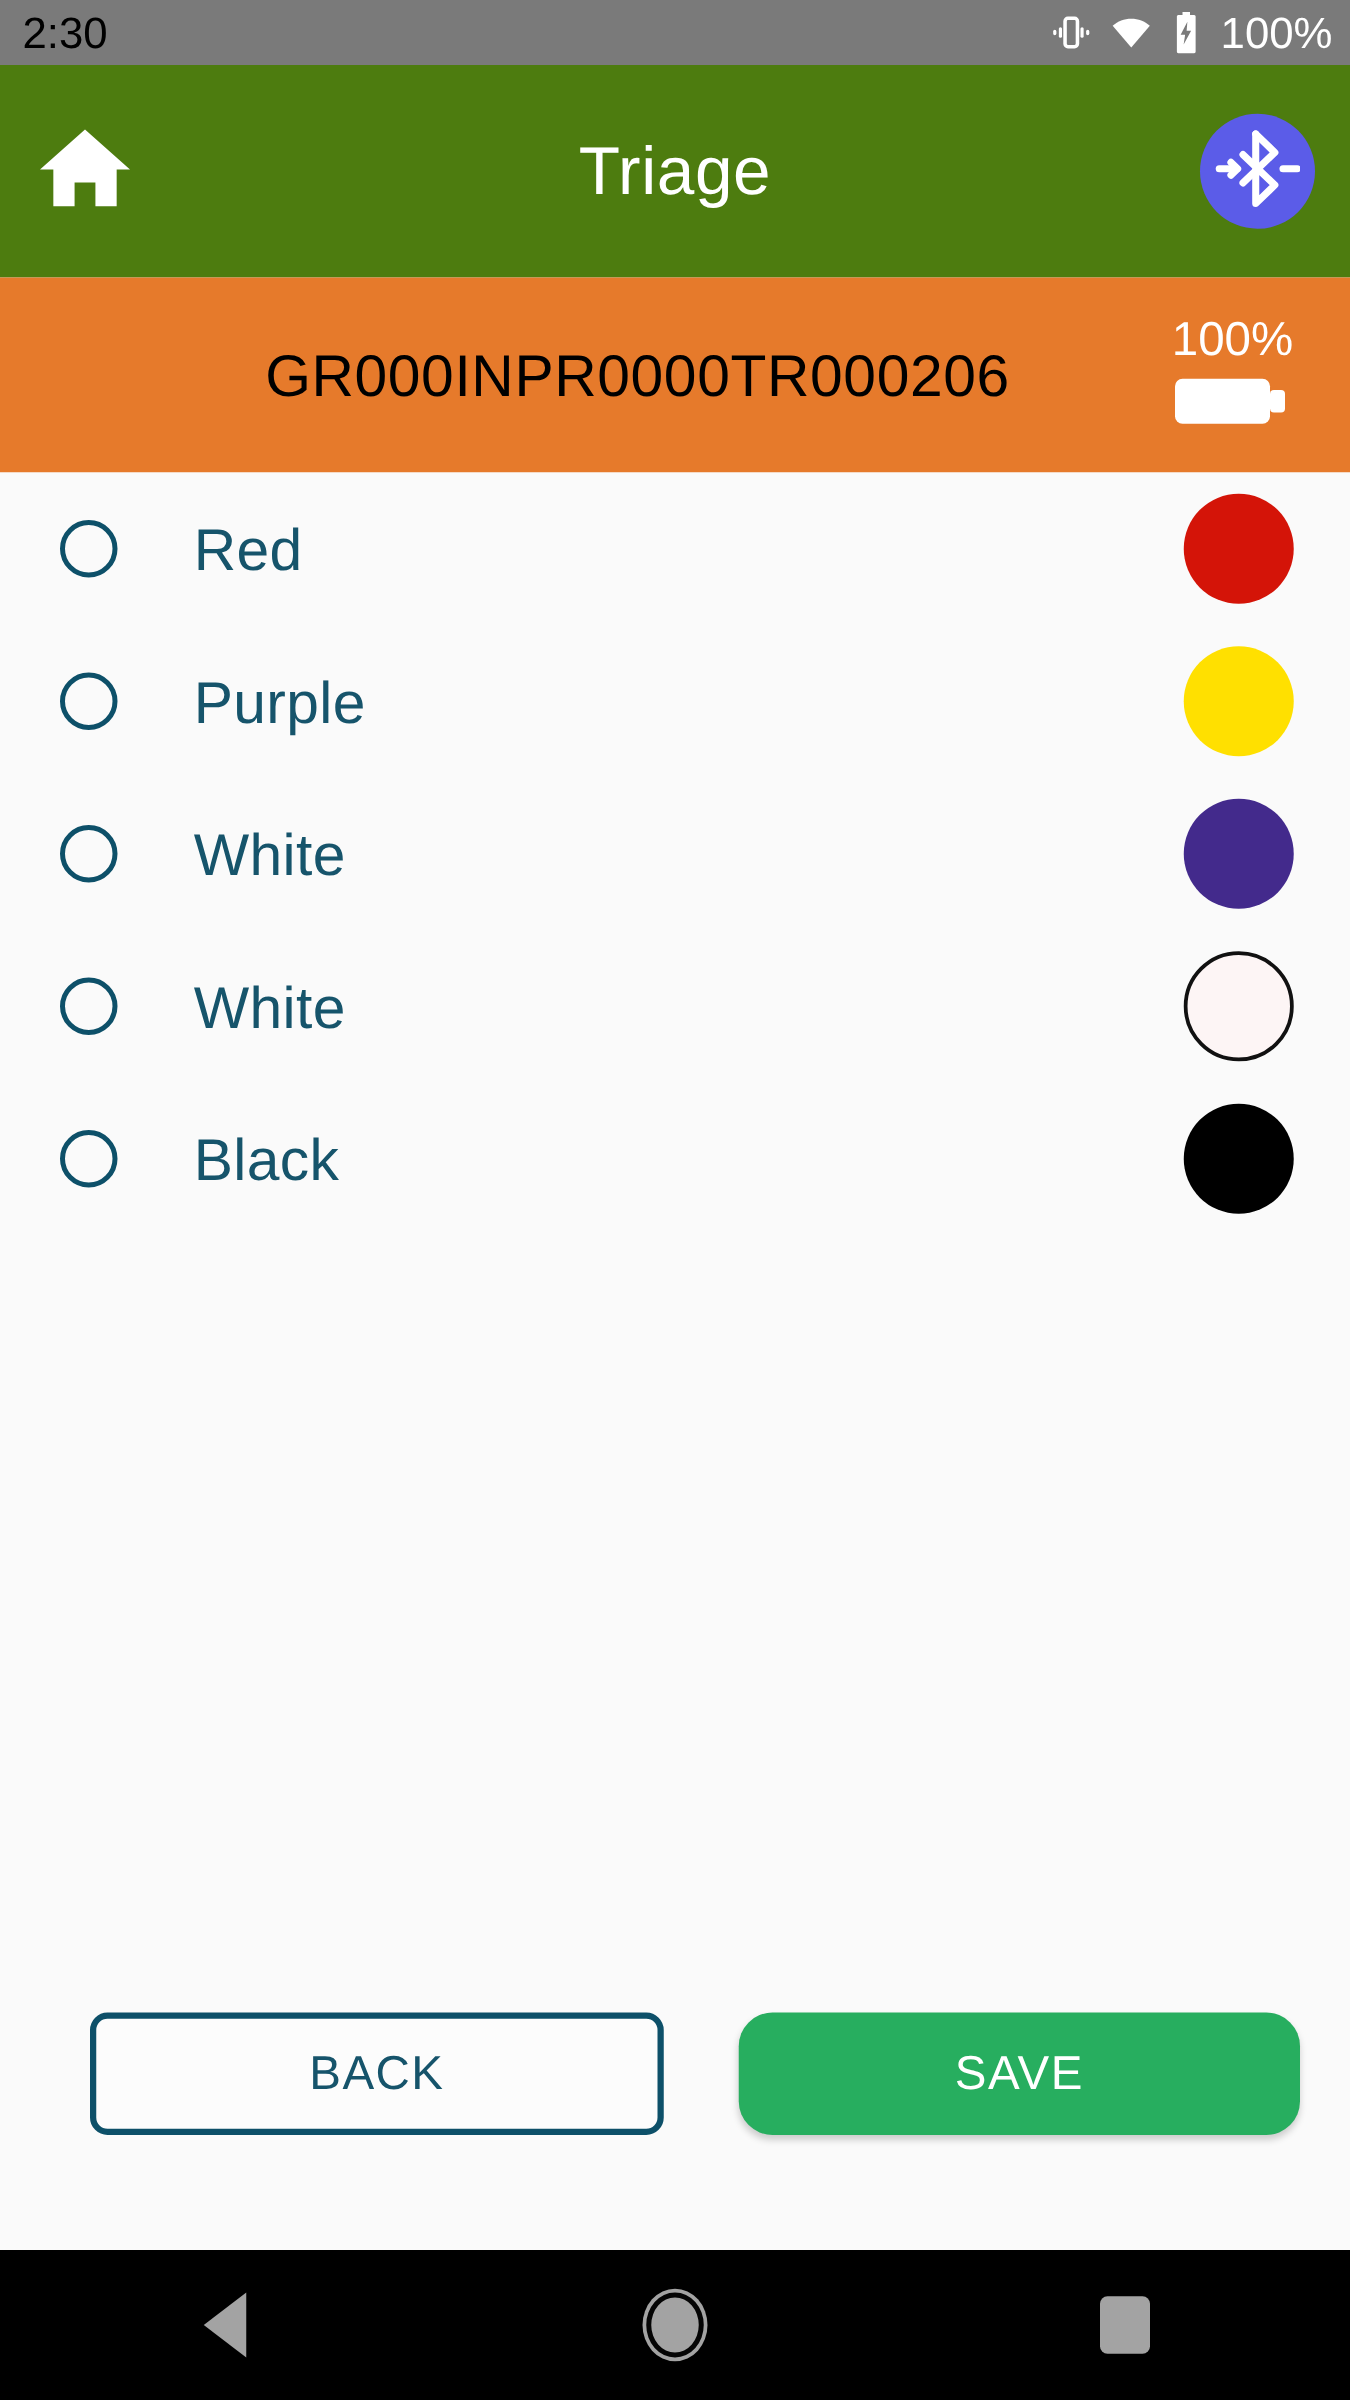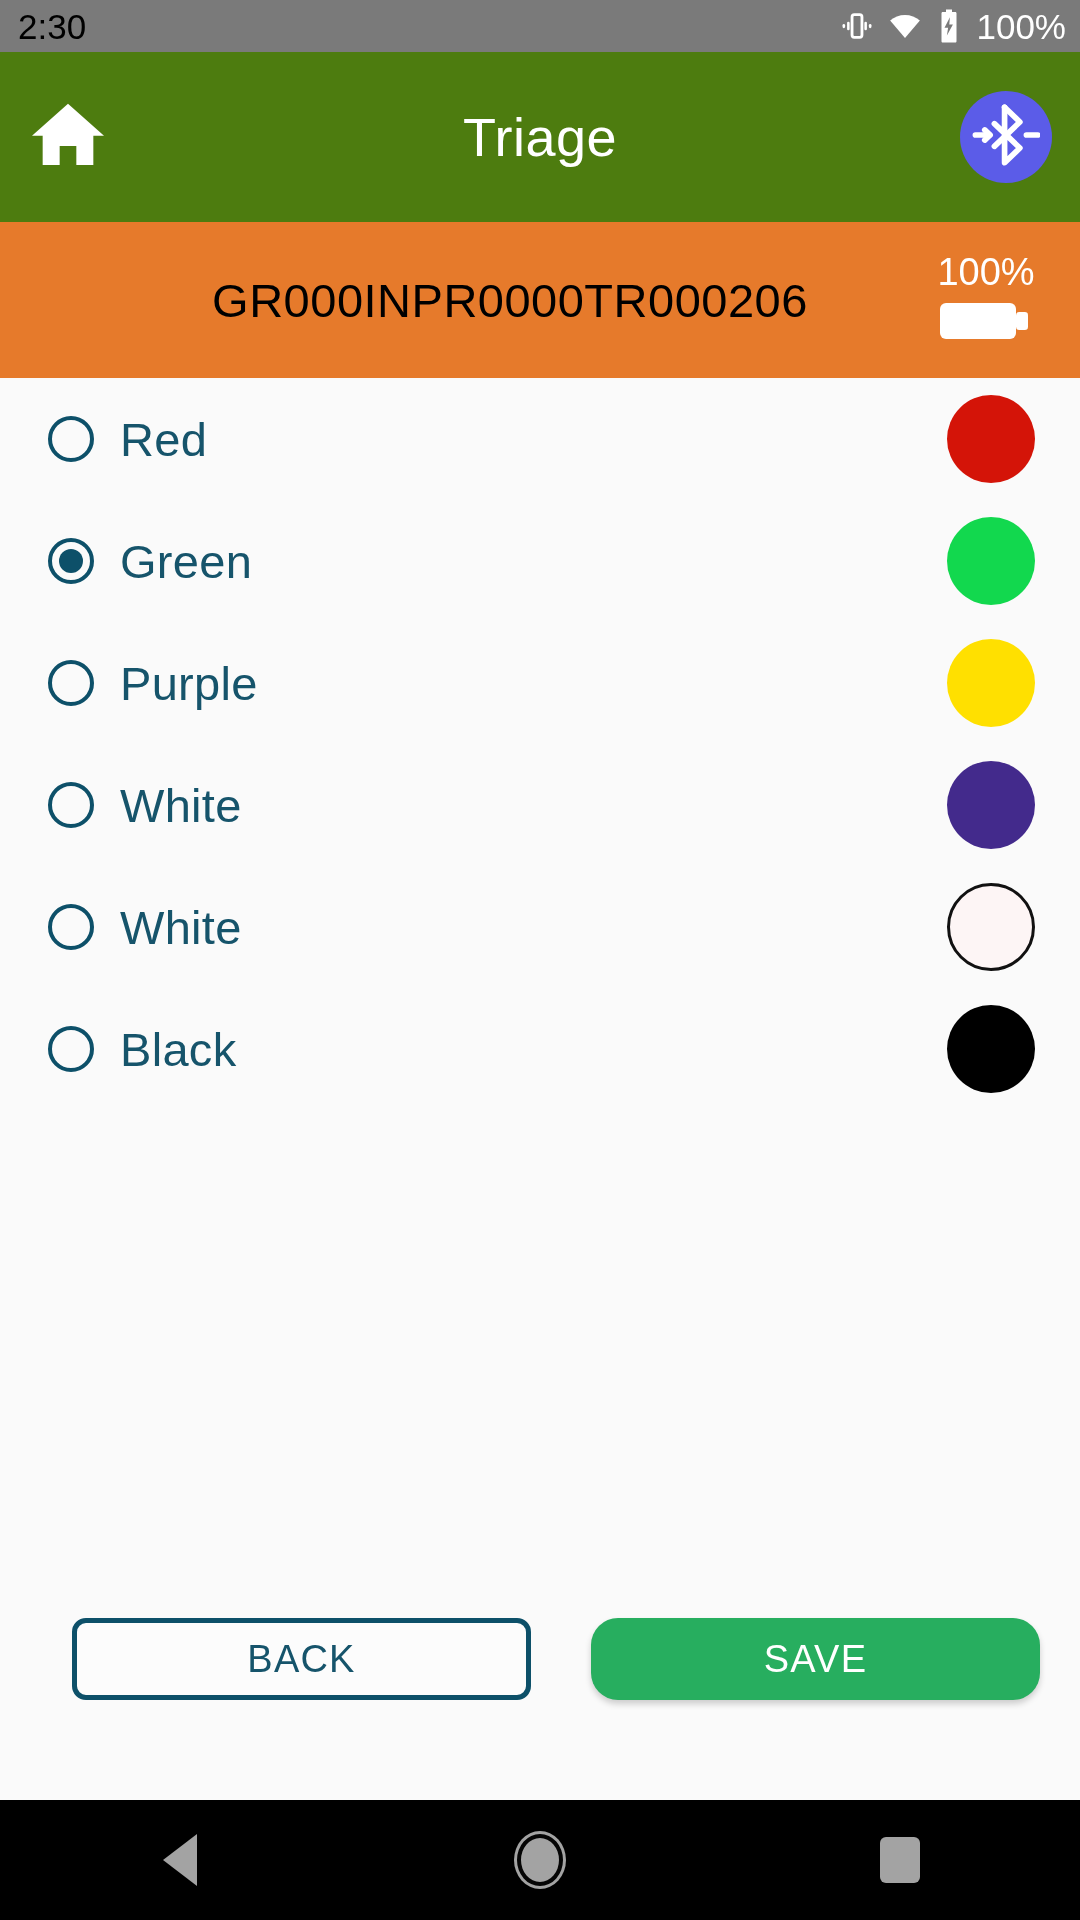--- a/index.html
+++ b/index.html
@@ -137,20 +137,21 @@
     left: 0; top: 378px;
     width: 1080px;
     background: #fafafa;
   }
   .option-row {
     position: relative;
     height: 122px;
     display: flex;
     align-items: center;
     cursor: pointer;
+    gap: 35px;
   }
   .radio {
     margin-left: 48px;
     width: 46px; height: 46px;
     border-radius: 50%;
     border: 4px solid #0d5069;
     box-sizing: border-box;
     display: flex;
     align-items: center;
     justify-content: center;
@@ -188,21 +189,21 @@
     width: 1080px;
     height: 130px;
     display: flex;
     align-items: center;
     padding: 0 40px;
     box-sizing: border-box;
     gap: 28px;
   }
   .btn {
     flex: 1;
-    height: 82px;
+    height: 98px;
     border-radius: 14px;
     display: flex;
     align-items: center;
     justify-content: center;
     font-size: 38px;
     letter-spacing: 1.2px;
     cursor: pointer;
     box-sizing: border-box;
     margin-left: 32px;
   }
@@ -323,27 +324,20 @@
     </div>
   </div>
 
   <div class="option-list">
       <div class="option-row">
         <div class="radio"></div>
         <div class="option-label">Red</div>
         <div class="swatch" style="background: rgb(212, 20, 8);"></div>
       </div>
       <div class="option-row">
-        <div class="radio checked">
-          <div class="dot"></div>
-        </div>
-        <div class="option-label">Green</div>
-        <div class="swatch" style="background: rgb(18, 216, 78);"></div>
-      </div>
-      <div class="option-row">
         <div class="radio"></div>
         <div class="option-label">Purple</div>
         <div class="swatch" style="background: rgb(255, 224, 0);"></div>
       </div>
       <div class="option-row">
         <div class="radio"></div>
         <div class="option-label">White</div>
         <div class="swatch" style="background: rgb(67, 42, 140);"></div>
       </div>
       <div class="option-row">

